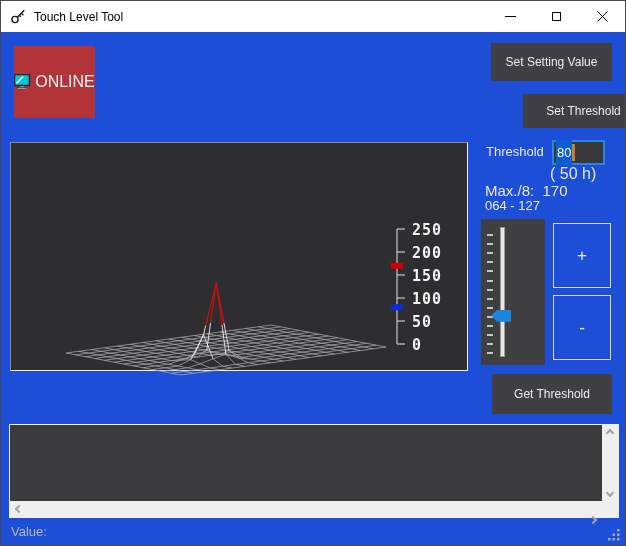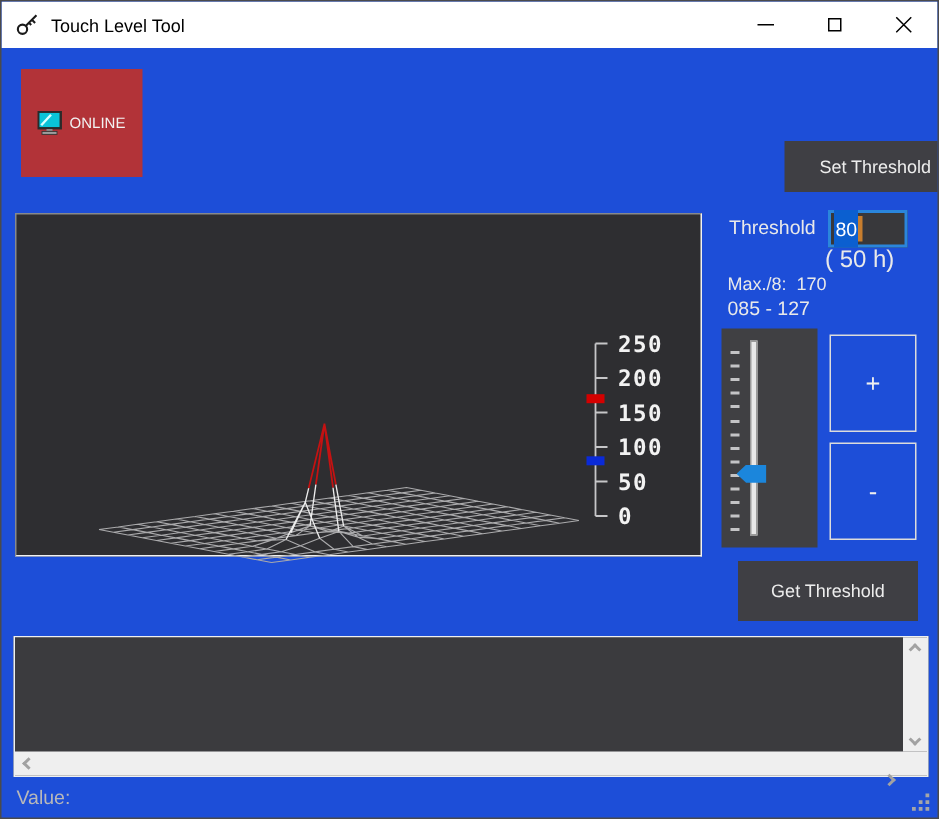--- a/index.html
+++ b/index.html
@@ -18,36 +18,36 @@
   .win-btn { width:46px; height:31px; display:flex; align-items:center; justify-content:center;
              background:transparent; border:none; cursor:default; }
   .glyph-min { width:11px; height:1px; background:#000; }
   .glyph-max { width:9px; height:9px; border:1px solid #000; }
 
   
   .body { position:absolute; top:31px; left:0; width:624px; height:514px; }
 
   .online-btn { position:absolute; left:13px; top:14px; width:81px; height:72px;
                 border:none; display:flex; align-items:center; justify-content:center;
-                gap:4px; color:#f2f2f2; font-size:10px; }
+                gap:4px; color:#f2f2f2; font-size:16px; }
 
   .btn { position:absolute; background:#3f3f44; border:none; color:#ededed;
          font-size:12px; font-family:"Liberation Sans",sans-serif; }
   #btn-ssv { left:490px; top:11px;  width:121px; height:38px; }
   #btn-st  { left:490px; top:62px;  width:121px; height:34px;margin-left:32px; }
   #btn-gt  { left:491px; top:342px; width:120px; height:40px; }
 
   .threshold-label { position:absolute; left:485px; top:112px; color:#e9e9e9; font-size:13px; }
   .threshold-input { position:absolute; left:551px; top:108px; width:53px; height:25px;
                      background:#38383b; border:2px solid #2a86dc;
                      display:flex; align-items:center; padding-left:2px; }
   .threshold-input .sel { background:#0b5fd0; color:#ffffff; font-size:13px; line-height:17px; padding:4px 1px; }
   .caret { width:3px; height:17px; background:#c87e2e; }
   .hex-note   { position:absolute; left:549px; top:133px; color:#e9e9e9; font-size:16px; }
-  .readout-1  { position:absolute; left:484px; top:150px; color:#e9e9e9; font-size:12px; white-space:pre; }
+  .readout-1  { position:absolute; left:484px; top:150px; color:#e9e9e9; font-size:15px; white-space:pre; }
   .readout-2  { position:absolute; left:484px; top:166px; color:#e9e9e9; font-size:13px; white-space:pre; }
 
   
   .plot-panel { position:absolute; left:9px; top:110px; width:458px; height:229px;
                 background:#2e2e31;
                 border-top:1px solid #87898c; border-left:1px solid #87898c;
                 border-bottom:1px solid #f2f2f2; border-right:1px solid #f2f2f2; }
   .plot-panel svg { display:block; }
   .tick-label { font-family:"DejaVu Sans Mono", monospace; font-weight:bold;
                 font-size:15px; fill:#f2f2f2; letter-spacing:1px; }
@@ -118,30 +118,31 @@
     <button class="online-btn" id="online-btn" style="background: rgb(178, 51, 56);">
       <svg width="17" height="16" viewBox="0 0 17 16">
         <rect x="0.5" y="0.5" width="15" height="11" fill="#0ac4d8" stroke="#2a2a2a" stroke-width="1.6"></rect>
         <path d="M2.5 9.5 L9 2.5" stroke="#d8ffff" stroke-width="1.6" fill="none"></path>
         <rect x="6" y="12" width="4" height="1.6" fill="#8a8a8a"></rect>
         <rect x="3" y="13.6" width="10" height="2" fill="#9c9c9c" stroke="#333" stroke-width="0.6"></rect>
       </svg>
       <span>ONLINE</span>
     </button>
 
+    <button class="btn" id="btn-ssv">Set Setting Value</button>
     <button class="btn" id="btn-st">Set Threshold</button>
 
     <span class="threshold-label">Threshold</span>
     <div class="threshold-input">
       <span class="sel">80</span>
       <span class="caret"></span>
     </div>
     <span class="hex-note">( 50 h)</span>
     <div class="readout-1">Max./8:  170</div>
-    <div class="readout-2">085 - 127</div>
+    <div class="readout-2">064 - 127</div>
 
     <div class="plot-panel">
       <svg id="plot-svg" width="456" height="267" viewBox="0 0 456 267">
           <path d="M55.0 210.0L67.8 208.3M67.8 208.3L80.6 206.5M80.6 206.5L93.4 204.8M93.4 204.8L106.3 203.0M106.3 203.0L119.1 201.3M119.1 201.3L131.9 199.5M131.9 199.5L144.7 197.8M144.7 197.8L157.5 196.0M157.5 196.0L170.3 194.3M170.3 194.3L183.1 192.5M183.1 192.5L195.9 190.8M195.9 190.8L208.8 189.0M208.8 189.0L221.6 187.3M221.6 187.3L234.4 185.5M234.4 185.5L247.2 183.8M247.2 183.8L260.0 182.0M64.6 211.8L77.4 210.1M77.4 210.1L90.2 208.3M90.2 208.3L103.0 206.6M103.0 206.6L115.8 204.8M115.8 204.8L128.6 203.1M128.6 203.1L141.5 201.3M141.5 201.3L154.3 199.6M154.3 199.6L167.1 197.8M167.1 197.8L179.9 196.1M179.9 196.1L192.7 194.3M192.7 194.3L205.5 192.6M205.5 192.6L218.3 190.8M218.3 190.8L231.1 189.1M231.1 189.1L244.0 187.3M244.0 187.3L256.8 185.6M256.8 185.6L269.6 183.8M74.2 213.7L87.0 211.9M87.0 211.9L99.8 210.2M99.8 210.2L112.6 208.4M112.6 208.4L125.4 206.7M125.4 206.7L138.2 204.9M138.2 204.9L151.0 203.2M151.0 203.2L163.9 201.4M163.9 201.4L176.7 199.7M176.7 199.7L189.5 197.9M189.5 197.9L202.3 196.2M202.3 196.2L215.1 194.4M215.1 194.4L227.9 192.7M227.9 192.7L240.7 190.9M240.7 190.9L253.5 189.2M253.5 189.2L266.4 187.4M266.4 187.4L279.2 185.7M83.8 215.5L96.6 213.8M96.6 213.8L109.4 212.0M109.4 212.0L122.2 210.3M122.2 210.3L135.0 208.5M135.0 208.5L147.8 206.8M147.8 206.8L160.6 205.0M160.6 205.0L173.4 203.3M173.4 203.3L186.3 201.5M186.3 201.5L199.1 199.8M199.1 199.8L211.9 198.0M211.9 198.0L224.7 196.3M224.7 196.3L237.5 194.5M237.5 194.5L250.3 192.8M250.3 192.8L263.1 191.0M263.1 191.0L275.9 189.3M275.9 189.3L288.8 187.5M93.3 217.3L106.1 215.6M106.1 215.6L119.0 213.8M119.0 213.8L131.8 212.1M131.8 212.1L144.6 210.3M144.6 210.3L157.4 208.6M157.4 208.6L170.2 206.8M170.2 206.8L183.0 205.1M183.0 205.1L195.8 203.3M195.8 203.3L208.6 201.6M208.6 201.6L221.5 199.8M221.5 199.8L234.3 198.1M234.3 198.1L247.1 196.3M247.1 196.3L259.9 194.6M259.9 194.6L272.7 192.8M272.7 192.8L285.5 191.1M285.5 191.1L298.3 189.3M102.9 219.2L115.7 217.4M115.7 217.4L128.5 215.7M128.5 215.7L141.4 213.9M141.4 213.9L154.2 212.2M154.2 212.2L167.0 210.4M167.0 210.4L179.8 208.7M179.8 208.7L192.6 206.9M192.6 206.9L205.4 205.2M205.4 205.2L218.2 203.4M218.2 203.4L231.0 201.7M231.0 201.7L243.9 199.9M243.9 199.9L256.7 198.2M256.7 198.2L269.5 196.4M269.5 196.4L282.3 194.7M282.3 194.7L295.1 192.9M295.1 192.9L307.9 191.2M112.5 221.0L125.3 219.3M125.3 219.3L138.1 217.5M138.1 217.5L150.9 215.8M150.9 215.8L163.8 214.0M163.8 214.0L176.6 212.3M176.6 212.3L189.4 210.5M189.4 210.5L202.2 208.8M202.2 208.8L215.0 207.0M215.0 207.0L227.8 205.3M227.8 205.3L240.6 203.5M240.6 203.5L253.4 201.8M253.4 201.8L266.3 200.0M266.3 200.0L279.1 198.3M279.1 198.3L291.9 196.5M291.9 196.5L304.7 194.8M304.7 194.8L317.5 193.0M122.1 222.8L134.9 221.1M134.9 221.1L147.7 219.3M147.7 219.3L160.5 217.6M160.5 217.6L173.3 215.8M173.3 215.8L186.1 214.1M186.1 214.1L199.0 212.3M199.0 212.3L211.8 210.6M211.8 210.6L224.6 208.8M224.6 208.8L237.4 207.1M237.4 207.1L250.2 205.3M250.2 205.3L263.0 203.6M263.0 203.6L275.8 201.8M275.8 201.8L288.6 200.1M288.6 200.1L301.5 198.3M301.5 198.3L314.3 196.6M314.3 196.6L327.1 194.8M131.7 224.7L144.5 222.9M144.5 222.9L157.3 221.2M157.3 221.2L170.1 217.1M170.1 217.1L182.9 212.1M182.9 212.1L195.7 207.6M195.7 207.6L208.5 211.4M208.5 211.4L221.4 212.4M221.4 212.4L234.2 210.7M234.2 210.7L247.0 208.9M247.0 208.9L259.8 207.2M259.8 207.2L272.6 205.4M272.6 205.4L285.4 203.7M285.4 203.7L298.2 201.9M298.2 201.9L311.0 200.2M311.0 200.2L323.9 198.4M323.9 198.4L336.7 196.7M141.3 226.5L154.1 224.8M154.1 224.8L166.9 223.0M166.9 223.0L179.7 216.7M218.1 207.7L230.9 214.3M230.9 214.3L243.8 212.5M243.8 212.5L256.6 210.8M256.6 210.8L269.4 209.0M269.4 209.0L282.2 207.3M282.2 207.3L295.0 205.5M295.0 205.5L307.8 203.8M307.8 203.8L320.6 202.0M320.6 202.0L333.4 200.3M333.4 200.3L346.3 198.5M150.8 228.3L163.6 226.6M163.6 226.6L176.5 224.8M176.5 224.8L189.3 220.8M189.3 220.8L202.1 215.8M202.1 215.8L214.9 211.3M214.9 211.3L227.7 215.1M227.7 215.1L240.5 216.1M240.5 216.1L253.3 214.3M253.3 214.3L266.1 212.6M266.1 212.6L279.0 210.8M279.0 210.8L291.8 209.1M291.8 209.1L304.6 207.3M304.6 207.3L317.4 205.6M317.4 205.6L330.2 203.8M330.2 203.8L343.0 202.1M343.0 202.1L355.8 200.3M160.4 230.2L173.2 228.4M173.2 228.4L186.0 226.7M186.0 226.7L198.9 224.9M198.9 224.9L211.7 223.2M211.7 223.2L224.5 221.4M224.5 221.4L237.3 219.7M237.3 219.7L250.1 217.9M250.1 217.9L262.9 216.2M262.9 216.2L275.7 214.4M275.7 214.4L288.5 212.7M288.5 212.7L301.4 210.9M301.4 210.9L314.2 209.2M314.2 209.2L327.0 207.4M327.0 207.4L339.8 205.7M339.8 205.7L352.6 203.9M352.6 203.9L365.4 202.2M170.0 232.0L182.8 230.3M182.8 230.3L195.6 228.5M195.6 228.5L208.4 226.8M208.4 226.8L221.3 225.0M221.3 225.0L234.1 223.3M234.1 223.3L246.9 221.5M246.9 221.5L259.7 219.8M259.7 219.8L272.5 218.0M272.5 218.0L285.3 216.3M285.3 216.3L298.1 214.5M298.1 214.5L310.9 212.8M310.9 212.8L323.8 211.0M323.8 211.0L336.6 209.3M336.6 209.3L349.4 207.5M349.4 207.5L362.2 205.8M362.2 205.8L375.0 204.0M55.0 210.0L64.6 211.8M64.6 211.8L74.2 213.7M74.2 213.7L83.8 215.5M83.8 215.5L93.3 217.3M93.3 217.3L102.9 219.2M102.9 219.2L112.5 221.0M112.5 221.0L122.1 222.8M122.1 222.8L131.7 224.7M131.7 224.7L141.3 226.5M141.3 226.5L150.8 228.3M150.8 228.3L160.4 230.2M160.4 230.2L170.0 232.0M67.8 208.3L77.4 210.1M77.4 210.1L87.0 211.9M87.0 211.9L96.6 213.8M96.6 213.8L106.1 215.6M106.1 215.6L115.7 217.4M115.7 217.4L125.3 219.3M125.3 219.3L134.9 221.1M134.9 221.1L144.5 222.9M144.5 222.9L154.1 224.8M154.1 224.8L163.6 226.6M163.6 226.6L173.2 228.4M173.2 228.4L182.8 230.3M80.6 206.5L90.2 208.3M90.2 208.3L99.8 210.2M99.8 210.2L109.4 212.0M109.4 212.0L119.0 213.8M119.0 213.8L128.5 215.7M128.5 215.7L138.1 217.5M138.1 217.5L147.7 219.3M147.7 219.3L157.3 221.2M157.3 221.2L166.9 223.0M166.9 223.0L176.5 224.8M176.5 224.8L186.0 226.7M186.0 226.7L195.6 228.5M93.4 204.8L103.0 206.6M103.0 206.6L112.6 208.4M112.6 208.4L122.2 210.3M122.2 210.3L131.8 212.1M131.8 212.1L141.4 213.9M141.4 213.9L150.9 215.8M150.9 215.8L160.5 217.6M160.5 217.6L170.1 217.1M170.1 217.1L179.7 216.7M179.7 216.7L189.3 220.8M189.3 220.8L198.9 224.9M198.9 224.9L208.4 226.8M106.3 203.0L115.8 204.8M115.8 204.8L125.4 206.7M125.4 206.7L135.0 208.5M135.0 208.5L144.6 210.3M144.6 210.3L154.2 212.2M154.2 212.2L163.8 214.0M163.8 214.0L173.3 215.8M173.3 215.8L182.9 212.1M202.1 215.8L211.7 223.2M211.7 223.2L221.3 225.0M119.1 201.3L128.6 203.1M128.6 203.1L138.2 204.9M138.2 204.9L147.8 206.8M147.8 206.8L157.4 208.6M157.4 208.6L167.0 210.4M167.0 210.4L176.6 212.3M176.6 212.3L186.1 214.1M186.1 214.1L195.7 207.6M214.9 211.3L224.5 221.4M224.5 221.4L234.1 223.3M131.9 199.5L141.5 201.3M141.5 201.3L151.0 203.2M151.0 203.2L160.6 205.0M160.6 205.0L170.2 206.8M170.2 206.8L179.8 208.7M179.8 208.7L189.4 210.5M189.4 210.5L199.0 212.3M199.0 212.3L208.5 211.4M208.5 211.4L218.1 207.7M218.1 207.7L227.7 215.1M227.7 215.1L237.3 219.7M237.3 219.7L246.9 221.5M144.7 197.8L154.3 199.6M154.3 199.6L163.9 201.4M163.9 201.4L173.4 203.3M173.4 203.3L183.0 205.1M183.0 205.1L192.6 206.9M192.6 206.9L202.2 208.8M202.2 208.8L211.8 210.6M211.8 210.6L221.4 212.4M221.4 212.4L230.9 214.3M230.9 214.3L240.5 216.1M240.5 216.1L250.1 217.9M250.1 217.9L259.7 219.8M157.5 196.0L167.1 197.8M167.1 197.8L176.7 199.7M176.7 199.7L186.3 201.5M186.3 201.5L195.8 203.3M195.8 203.3L205.4 205.2M205.4 205.2L215.0 207.0M215.0 207.0L224.6 208.8M224.6 208.8L234.2 210.7M234.2 210.7L243.8 212.5M243.8 212.5L253.3 214.3M253.3 214.3L262.9 216.2M262.9 216.2L272.5 218.0M170.3 194.3L179.9 196.1M179.9 196.1L189.5 197.9M189.5 197.9L199.1 199.8M199.1 199.8L208.6 201.6M208.6 201.6L218.2 203.4M218.2 203.4L227.8 205.3M227.8 205.3L237.4 207.1M237.4 207.1L247.0 208.9M247.0 208.9L256.6 210.8M256.6 210.8L266.1 212.6M266.1 212.6L275.7 214.4M275.7 214.4L285.3 216.3M183.1 192.5L192.7 194.3M192.7 194.3L202.3 196.2M202.3 196.2L211.9 198.0M211.9 198.0L221.5 199.8M221.5 199.8L231.0 201.7M231.0 201.7L240.6 203.5M240.6 203.5L250.2 205.3M250.2 205.3L259.8 207.2M259.8 207.2L269.4 209.0M269.4 209.0L279.0 210.8M279.0 210.8L288.5 212.7M288.5 212.7L298.1 214.5M195.9 190.8L205.5 192.6M205.5 192.6L215.1 194.4M215.1 194.4L224.7 196.3M224.7 196.3L234.3 198.1M234.3 198.1L243.9 199.9M243.9 199.9L253.4 201.8M253.4 201.8L263.0 203.6M263.0 203.6L272.6 205.4M272.6 205.4L282.2 207.3M282.2 207.3L291.8 209.1M291.8 209.1L301.4 210.9M301.4 210.9L310.9 212.8M208.8 189.0L218.3 190.8M218.3 190.8L227.9 192.7M227.9 192.7L237.5 194.5M237.5 194.5L247.1 196.3M247.1 196.3L256.7 198.2M256.7 198.2L266.3 200.0M266.3 200.0L275.8 201.8M275.8 201.8L285.4 203.7M285.4 203.7L295.0 205.5M295.0 205.5L304.6 207.3M304.6 207.3L314.2 209.2M314.2 209.2L323.8 211.0M221.6 187.3L231.1 189.1M231.1 189.1L240.7 190.9M240.7 190.9L250.3 192.8M250.3 192.8L259.9 194.6M259.9 194.6L269.5 196.4M269.5 196.4L279.1 198.3M279.1 198.3L288.6 200.1M288.6 200.1L298.2 201.9M298.2 201.9L307.8 203.8M307.8 203.8L317.4 205.6M317.4 205.6L327.0 207.4M327.0 207.4L336.6 209.3M234.4 185.5L244.0 187.3M244.0 187.3L253.5 189.2M253.5 189.2L263.1 191.0M263.1 191.0L272.7 192.8M272.7 192.8L282.3 194.7M282.3 194.7L291.9 196.5M291.9 196.5L301.5 198.3M301.5 198.3L311.0 200.2M311.0 200.2L320.6 202.0M320.6 202.0L330.2 203.8M330.2 203.8L339.8 205.7M339.8 205.7L349.4 207.5M247.2 183.8L256.8 185.6M256.8 185.6L266.4 187.4M266.4 187.4L275.9 189.3M275.9 189.3L285.5 191.1M285.5 191.1L295.1 192.9M295.1 192.9L304.7 194.8M304.7 194.8L314.3 196.6M314.3 196.6L323.9 198.4M323.9 198.4L333.4 200.3M333.4 200.3L343.0 202.1M343.0 202.1L352.6 203.9M352.6 203.9L362.2 205.8M260.0 182.0L269.6 183.8M269.6 183.8L279.2 185.7M279.2 185.7L288.8 187.5M288.8 187.5L298.3 189.3M298.3 189.3L307.9 191.2M307.9 191.2L317.5 193.0M317.5 193.0L327.1 194.8M327.1 194.8L336.7 196.7M336.7 196.7L346.3 198.5M346.3 198.5L355.8 200.3M355.8 200.3L365.4 202.2M365.4 202.2L375.0 204.0" stroke="#aaaaac" stroke-width="0.75" fill="none"></path>
           <path d="M179.7 216.7L192.5 191.9M192.5 191.9L194.8 182.4M212.9 179.9L218.1 207.7M182.9 212.1L192.5 191.9M192.5 191.9L202.1 215.8M195.7 207.6L199.6 179.9M211.0 182.0L214.9 211.3" stroke="#ececec" stroke-width="0.9" fill="none"></path>
           <path d="M194.8 182.4L205.3 139.6M205.3 139.6L212.9 179.9M199.6 179.9L205.3 139.6M205.3 139.6L211.0 182.0" stroke="#c41212" stroke-width="1.2" fill="none"></path>
           <line x1="386" y1="86" x2="386" y2="201" stroke="#c6c6c8" stroke-width="1.2"></line>
           <line x1="386" y1="86" x2="394" y2="86" stroke="#c6c6c8" stroke-width="1.2"></line>
           <text x="401" y="91.5" class="tick-label">250</text>
           <line x1="386" y1="109" x2="394" y2="109" stroke="#c6c6c8" stroke-width="1.2"></line>

